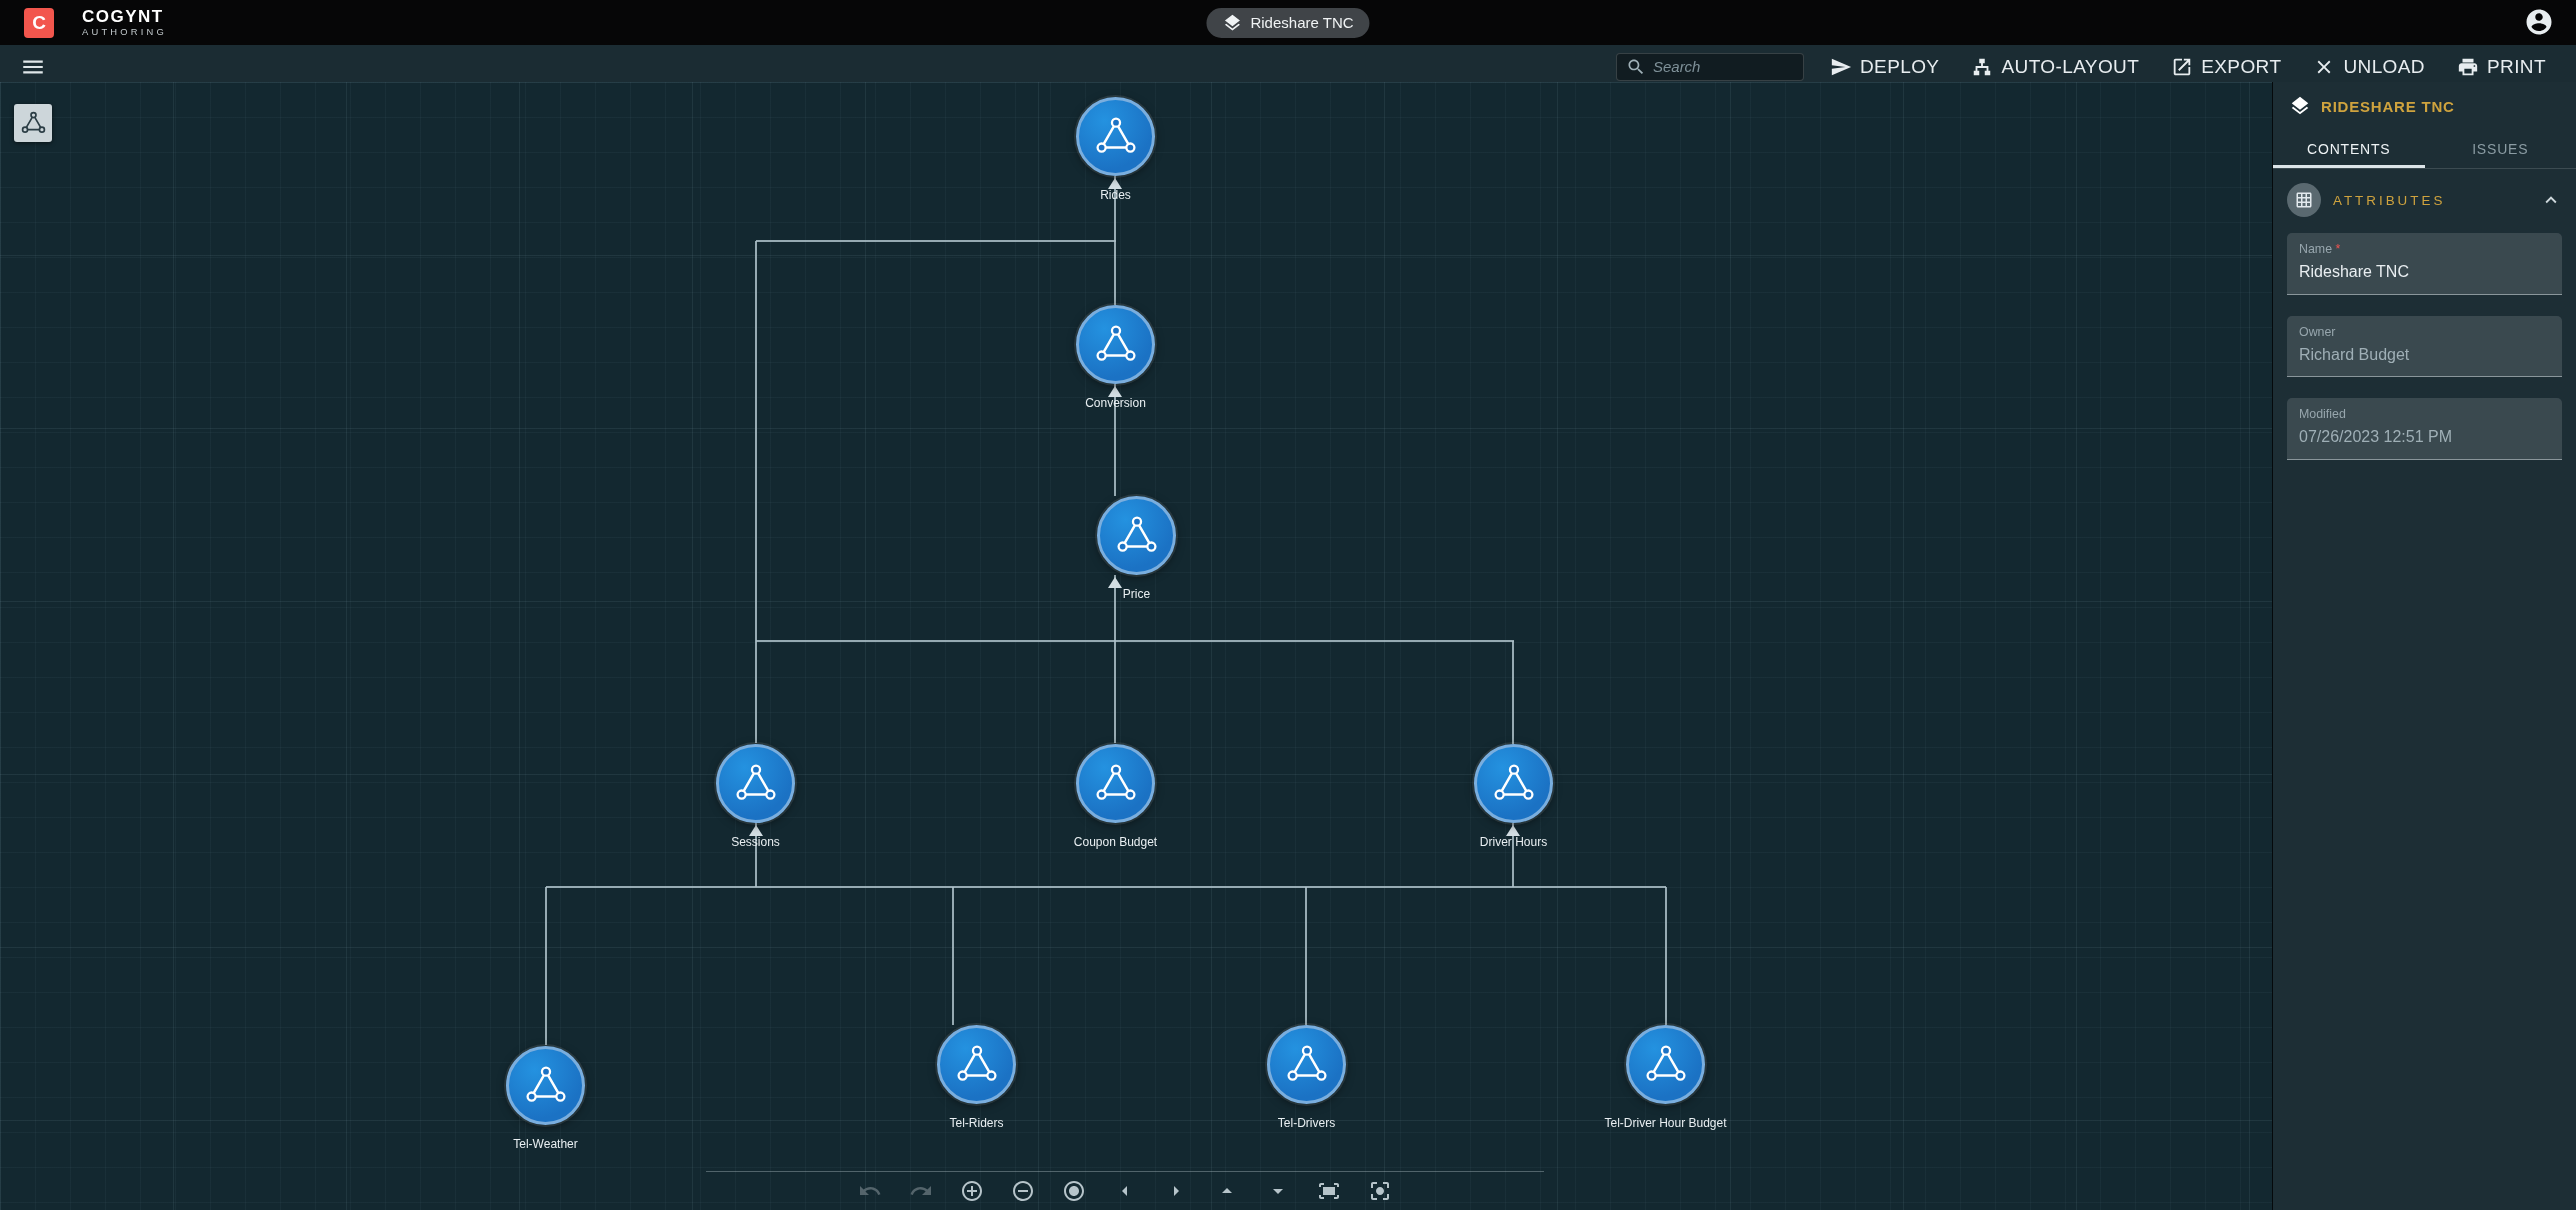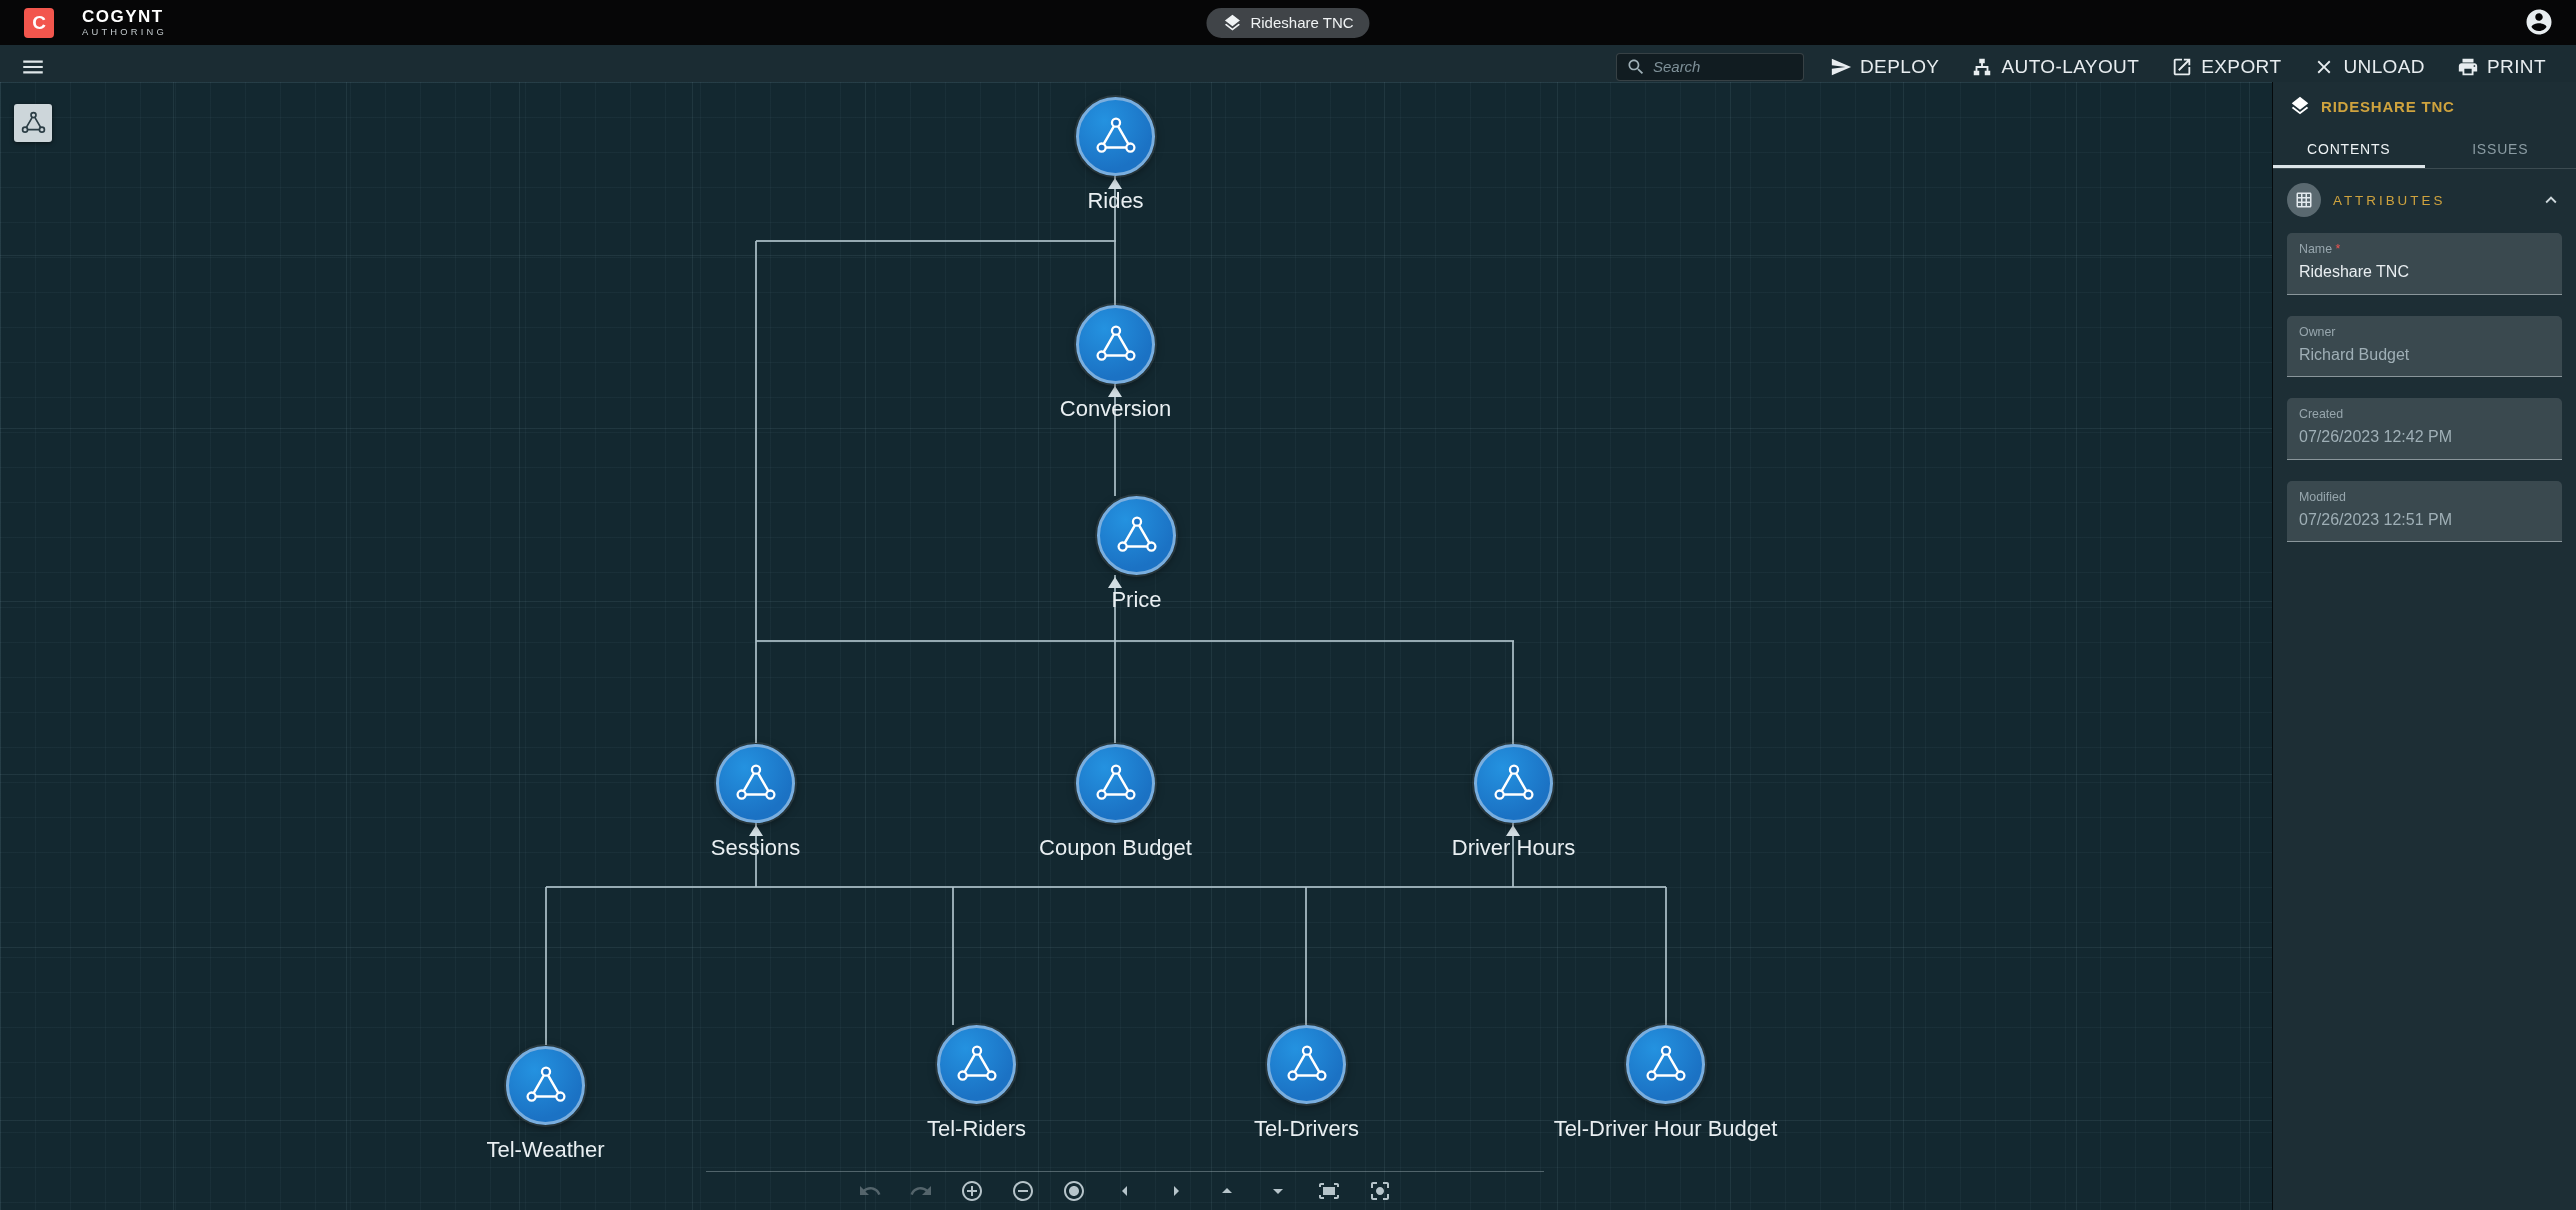--- a/index.html
+++ b/index.html
@@ -80,21 +80,21 @@
   .node { position: absolute; width: 79px; height: 79px; cursor: pointer; z-index: 3; }
   .node-circle {
     width: 79px; height: 79px; border-radius: 50%;
     background: radial-gradient(circle at 35% 28%, #2492e0, var(--node_blue, #1b72c4) 70%);
     border: 3px solid #7aaede;
     box-shadow: 0 0 0 2px rgba(255,255,255,.10), 0 2px 8px rgba(0,0,0,.5);
     display: flex; align-items: center; justify-content: center;
   }
   .node-label {
     position: absolute; top: 91px; left: 50%; transform: translateX(-50%);
-    white-space: nowrap; color: #e9eff2; font-size: 22px;
+    white-space: nowrap; color: #e9eff2; font-size: 12px;
   }
   .bottom-toolbar {
     position: absolute; left: 706px; top: 1089px; width: 838px; height: 39px;
     border-top: 1px solid rgba(176,190,197,.4);
     display: flex; align-items: center; justify-content: center; gap: 27px; z-index: 4;
   }
   .ctrl { color: #b6c4ca; cursor: pointer; display: flex; }
   .ctrl.disabled { color: #54646b; }
   
   .panel {
@@ -427,22 +427,18 @@
   <div class="fields">
       <div class="field bg-light">
         <div class="field-label">Name<span class="req"> *</span></div>
         <div class="field-value">Rideshare TNC</div>
       </div>
       <div class="field bg-light readonly">
         <div class="field-label">Owner</div>
         <div class="field-value">Richard Budget</div>
       </div>
       <div class="field bg-light readonly">
-        <div class="field-label">Created</div>
-        <div class="field-value">07/26/2023 12:42 PM</div>
-      </div>
-      <div class="field bg-light readonly">
         <div class="field-label">Modified</div>
         <div class="field-value">07/26/2023 12:51 PM</div>
       </div>
     </div>
 </div>
 
 
 </body></html>

